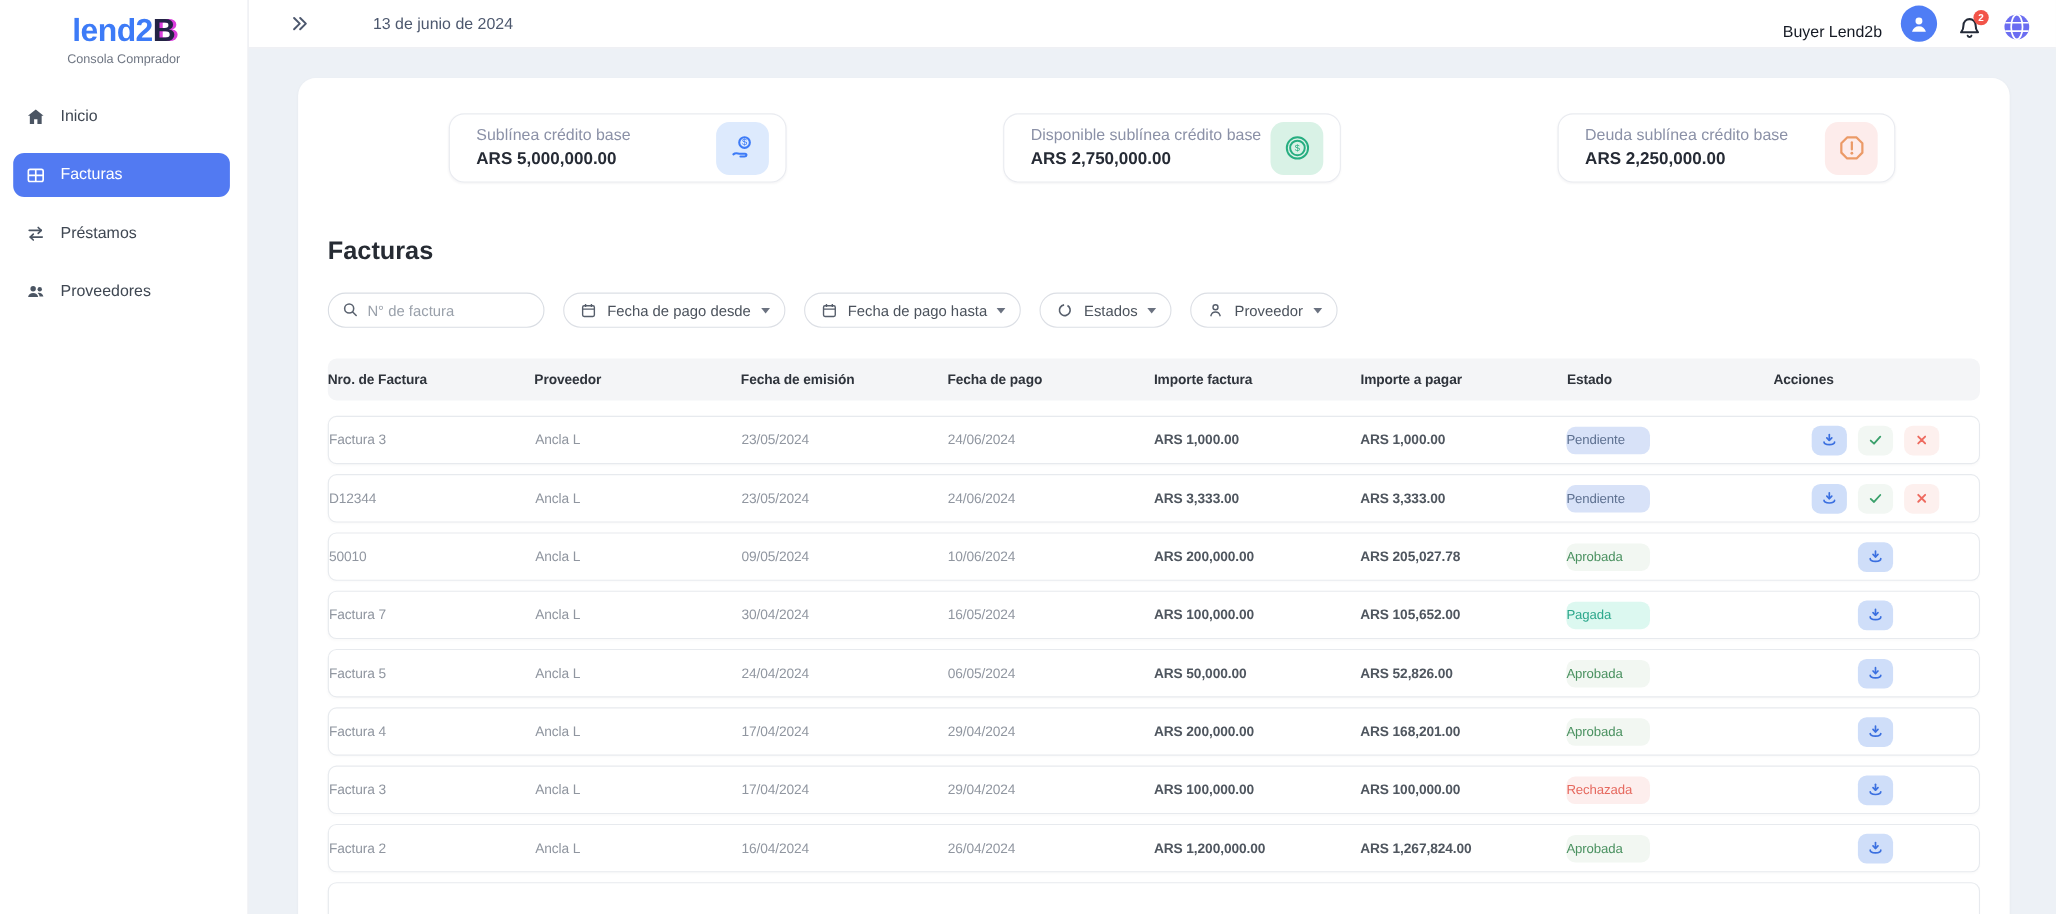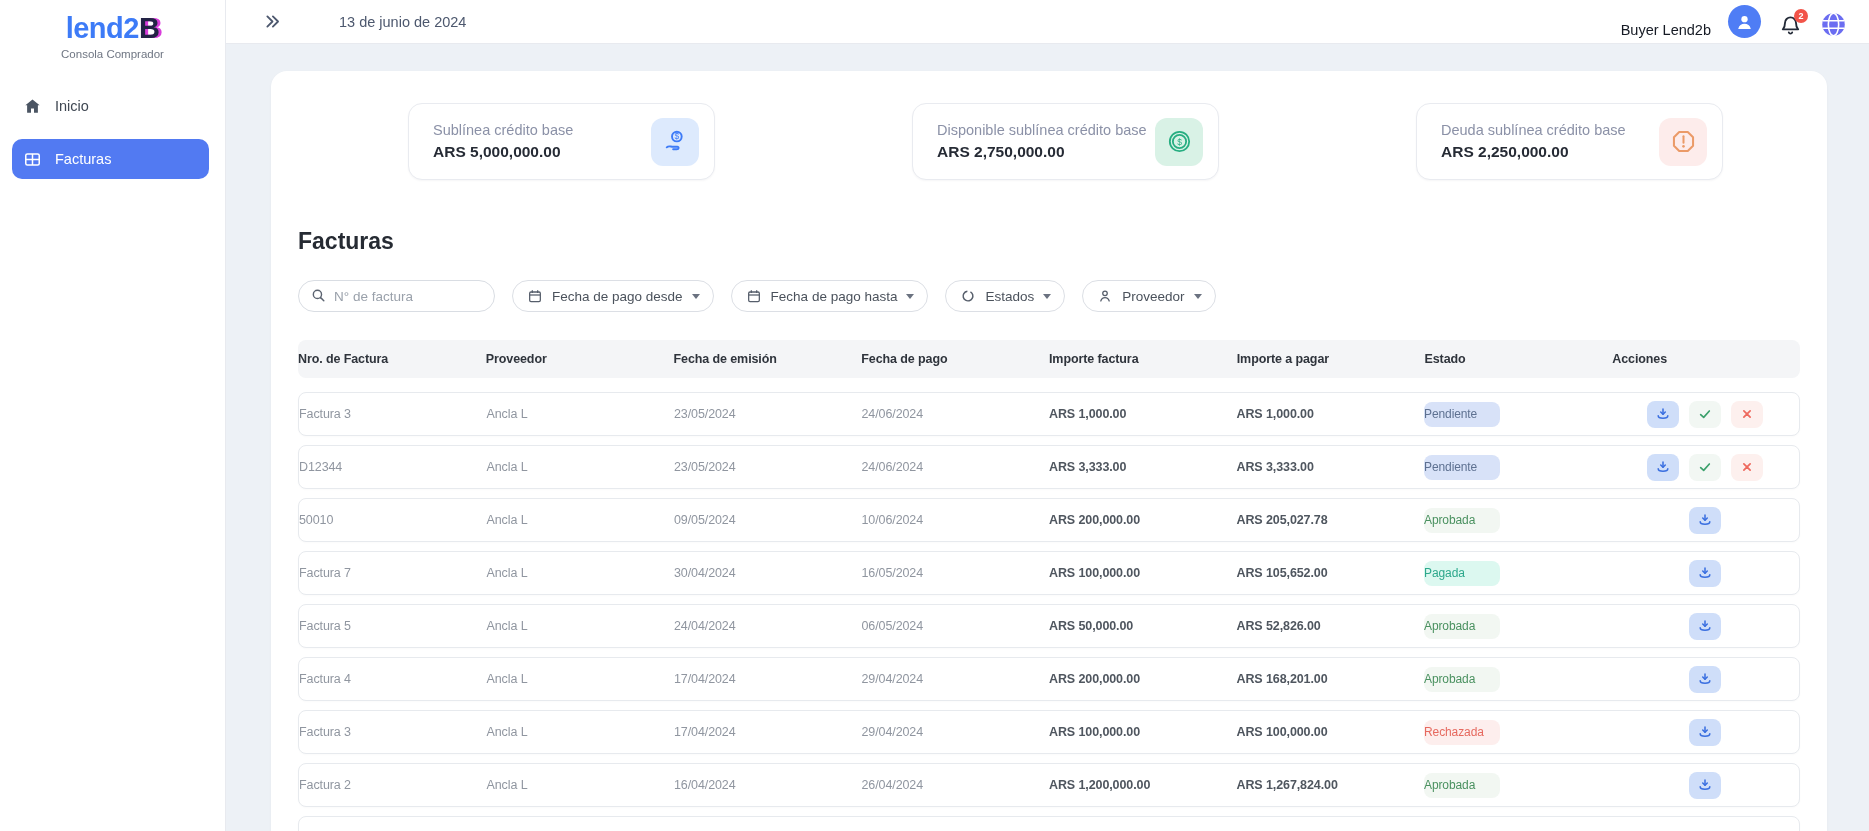--- a/index.html
+++ b/index.html
@@ -35,21 +35,21 @@
   .bell-badge { position:absolute; top:-4px; right:-5px; min-width:14px; height:14px; border-radius:8px; background:#f25449; color:#fff; font-size:9px; font-weight:700; display:flex; align-items:center; justify-content:center; padding:0 3px; }
   .globe { width:27px; height:27px; cursor:pointer; }
   .globe svg { width:100%; height:100%; }
 
   
   .content { position:absolute; left:226px; top:44px; right:0; bottom:0; background:#edf1f6; overflow:hidden; }
   .panel { margin:27px 0 0 45px; width:1556px; height:1200px; background:#fff; border-radius:16px; box-shadow:0 1px 3px rgba(20,30,55,0.04); padding-top:32px; }
 
   
   .cards-row { margin:0 104px 0 137px; display:flex; justify-content:space-between; }
-  .scard { width:307px; height:77px; background:#fff; border:1px solid #e9ebf0; border-radius:14px; box-shadow:0 1px 2px rgba(20,30,55,0.04); display:flex; align-items:center; justify-content:space-between; padding:0 15px 0 24px; }
+  .scard { width:307px; height:63px; background:#fff; border:1px solid #e9ebf0; border-radius:14px; box-shadow:0 1px 2px rgba(20,30,55,0.04); display:flex; align-items:center; justify-content:space-between; padding:0 15px 0 24px; }
   .scard-label { font-size:14.5px; font-weight:500; color:#8b91a7; margin-bottom:5px; white-space:nowrap; }
   .scard-value { font-size:15.5px; font-weight:700; color:#262b35; }
   .scard-icon { width:48px; height:48px; border-radius:12px; display:flex; align-items:center; justify-content:center; flex:0 0 48px; }
   .scard-icon svg { width:27px; height:27px; }
   .ic-blue  { background:#ddeafd; color:#3d7bf7; }
   .ic-green { background:#d9f2e6; color:#27ae81; }
   .ic-orange{ background:#fdeceb; color:#eb9a67; }
 
   
   .sec-title { margin:48px 0 0 27px; font-size:23px; font-weight:600; color:#262b33; }
@@ -99,20 +99,42 @@
       </div>
       <div class="nav-item active">
         <span class="nicon">
           <svg viewBox="0 0 24 24" fill="none" stroke="currentColor" stroke-width="1.9">
               <rect x="3.5" y="5" width="17" height="14" rx="2"></rect>
               <line x1="3.5" y1="12" x2="20.5" y2="12"></line>
               <line x1="12" y1="5" x2="12" y2="19"></line>
             </svg>
         </span>
         <span>Facturas</span>
+      </div>
+      <div class="nav-item">
+        <span class="nicon">
+          <svg viewBox="0 0 24 24" fill="none" stroke="currentColor" stroke-width="1.9" stroke-linecap="round" stroke-linejoin="round">
+              <path d="M4.5 8.2h13.8"></path>
+              <path d="M14.8 4.8 18.3 8.2l-3.5 3.4"></path>
+              <path d="M19.5 15.8H5.7"></path>
+              <path d="M9.2 12.4 5.7 15.8l3.5 3.4"></path>
+            </svg>
+        </span>
+        <span>Préstamos</span>
+      </div>
+      <div class="nav-item">
+        <span class="nicon">
+          <svg viewBox="0 0 24 24" fill="currentColor">
+              <circle cx="9" cy="8.2" r="3.1"></circle>
+              <path d="M3.2 17.8c.5-3.2 2.9-4.8 5.8-4.8s5.3 1.6 5.8 4.8z"></path>
+              <circle cx="16.6" cy="8.8" r="2.5"></circle>
+              <path d="M15.5 12.8c2.7.1 4.8 1.5 5.3 4.4h-4.4c-.2-1.8-1-3.3-2.3-4.2.4-.2.9-.2 1.4-.2z"></path>
+            </svg>
+        </span>
+        <span>Proveedores</span>
       </div>
     </nav>
   </aside>
 
   <header class="topbar">
     <span class="chev">
       <svg viewBox="0 0 24 24" fill="none" stroke="currentColor" stroke-width="2.3" stroke-linecap="round" stroke-linejoin="round">
           <path d="M5.5 5.5 12 12l-6.5 6.5"></path>
           <path d="M12.5 5.5 19 12l-6.5 6.5"></path>
         </svg>

